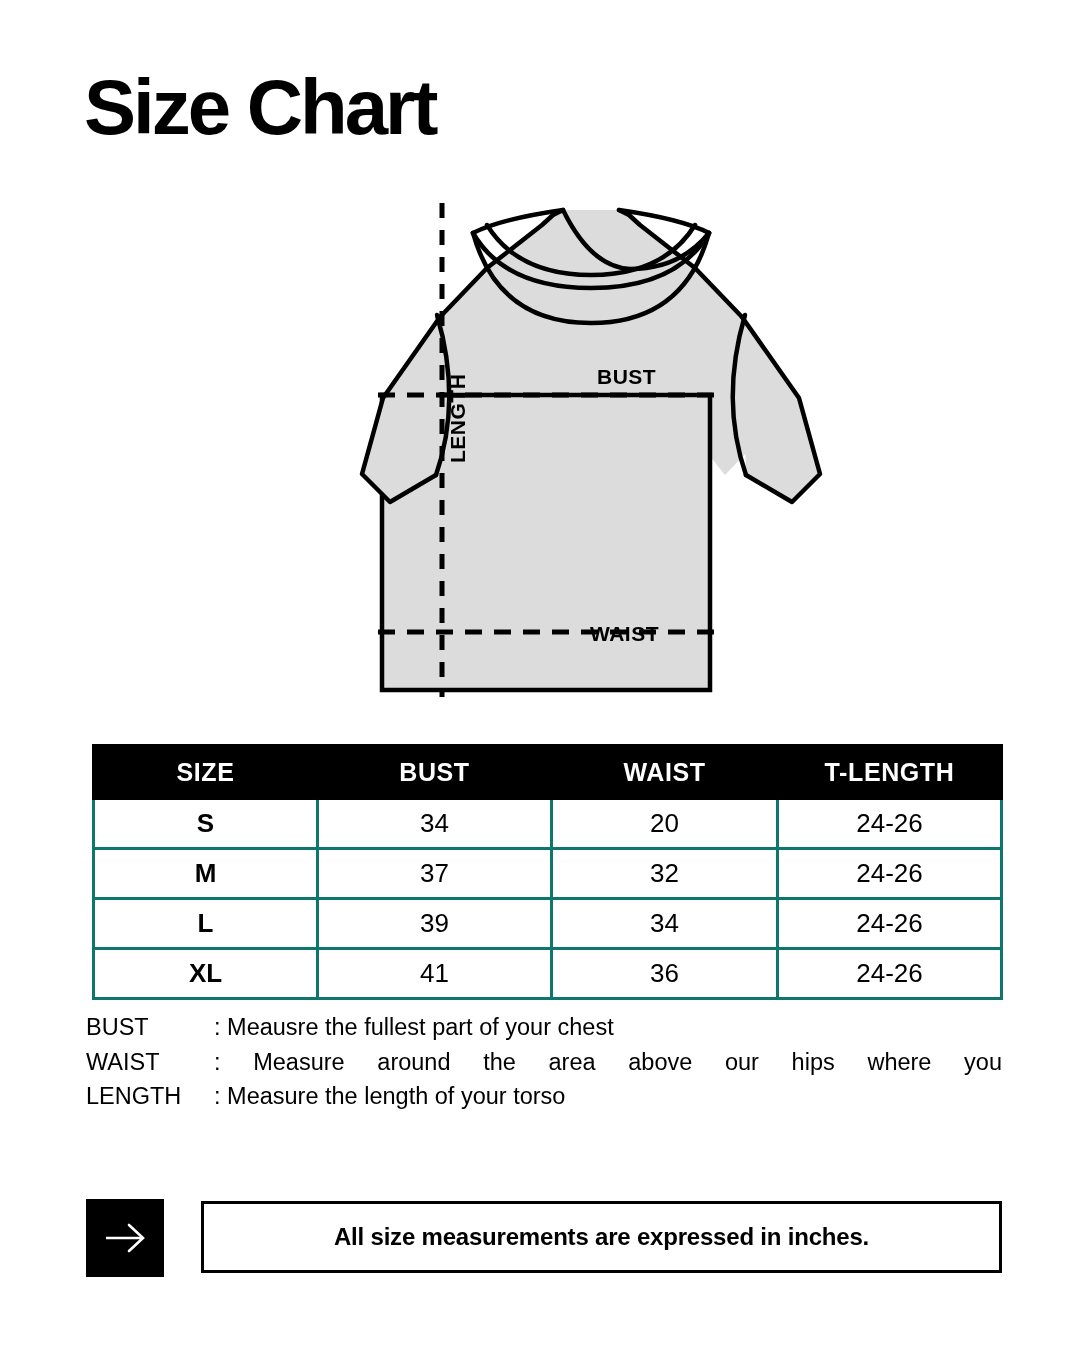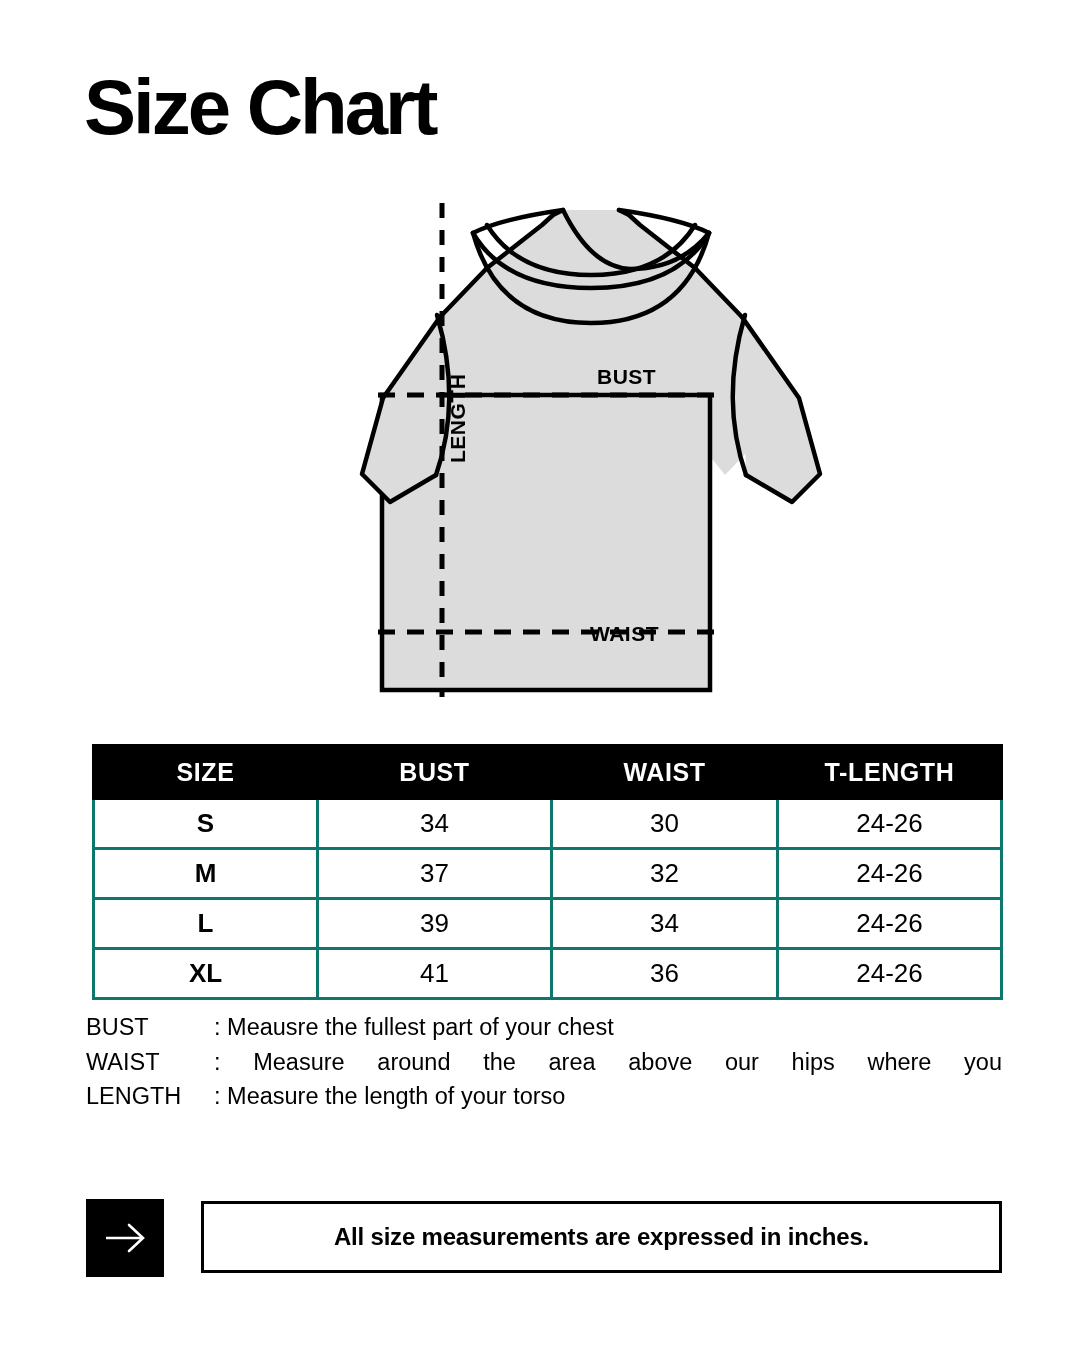--- a/index.html
+++ b/index.html
@@ -259,21 +259,21 @@
         <th>SIZE</th>
         <th>BUST</th>
         <th>WAIST</th>
         <th>T-LENGTH</th>
       </tr>
     </thead>
     <tbody>
       <tr>
         <td class="size-cell">S</td>
         <td>34</td>
-        <td>30</td>
+        <td>20</td>
         <td>24-26</td>
       </tr>
       <tr>
         <td class="size-cell">M</td>
         <td>37</td>
         <td>32</td>
         <td>24-26</td>
       </tr>
       <tr>
         <td class="size-cell">L</td>

